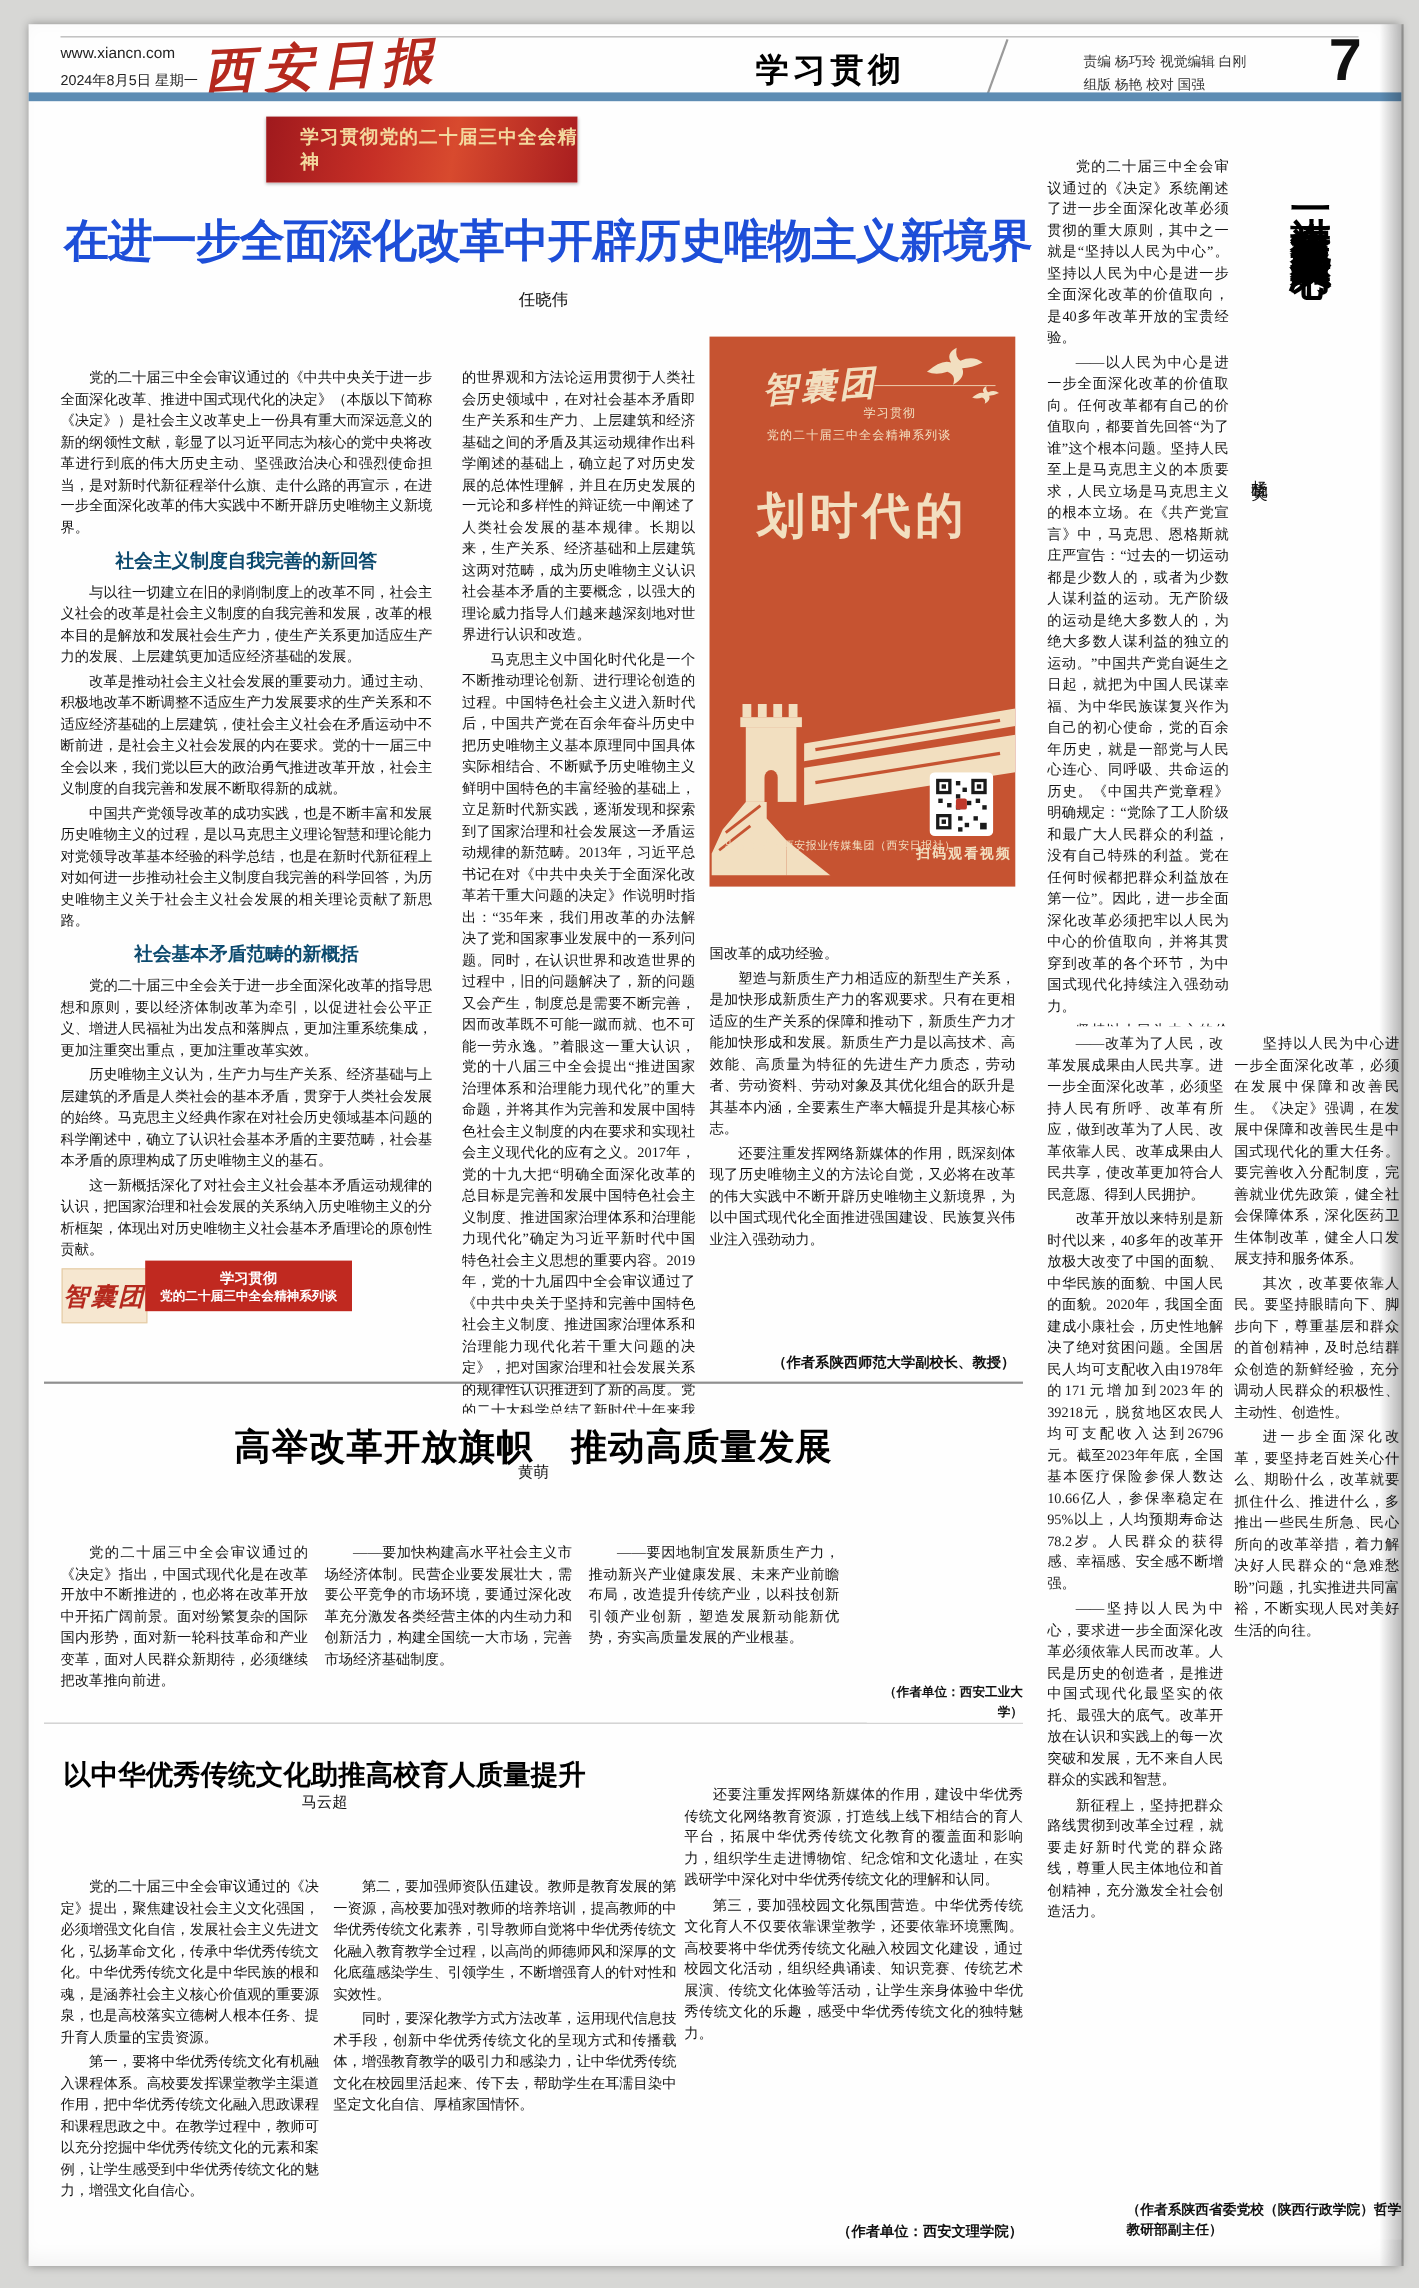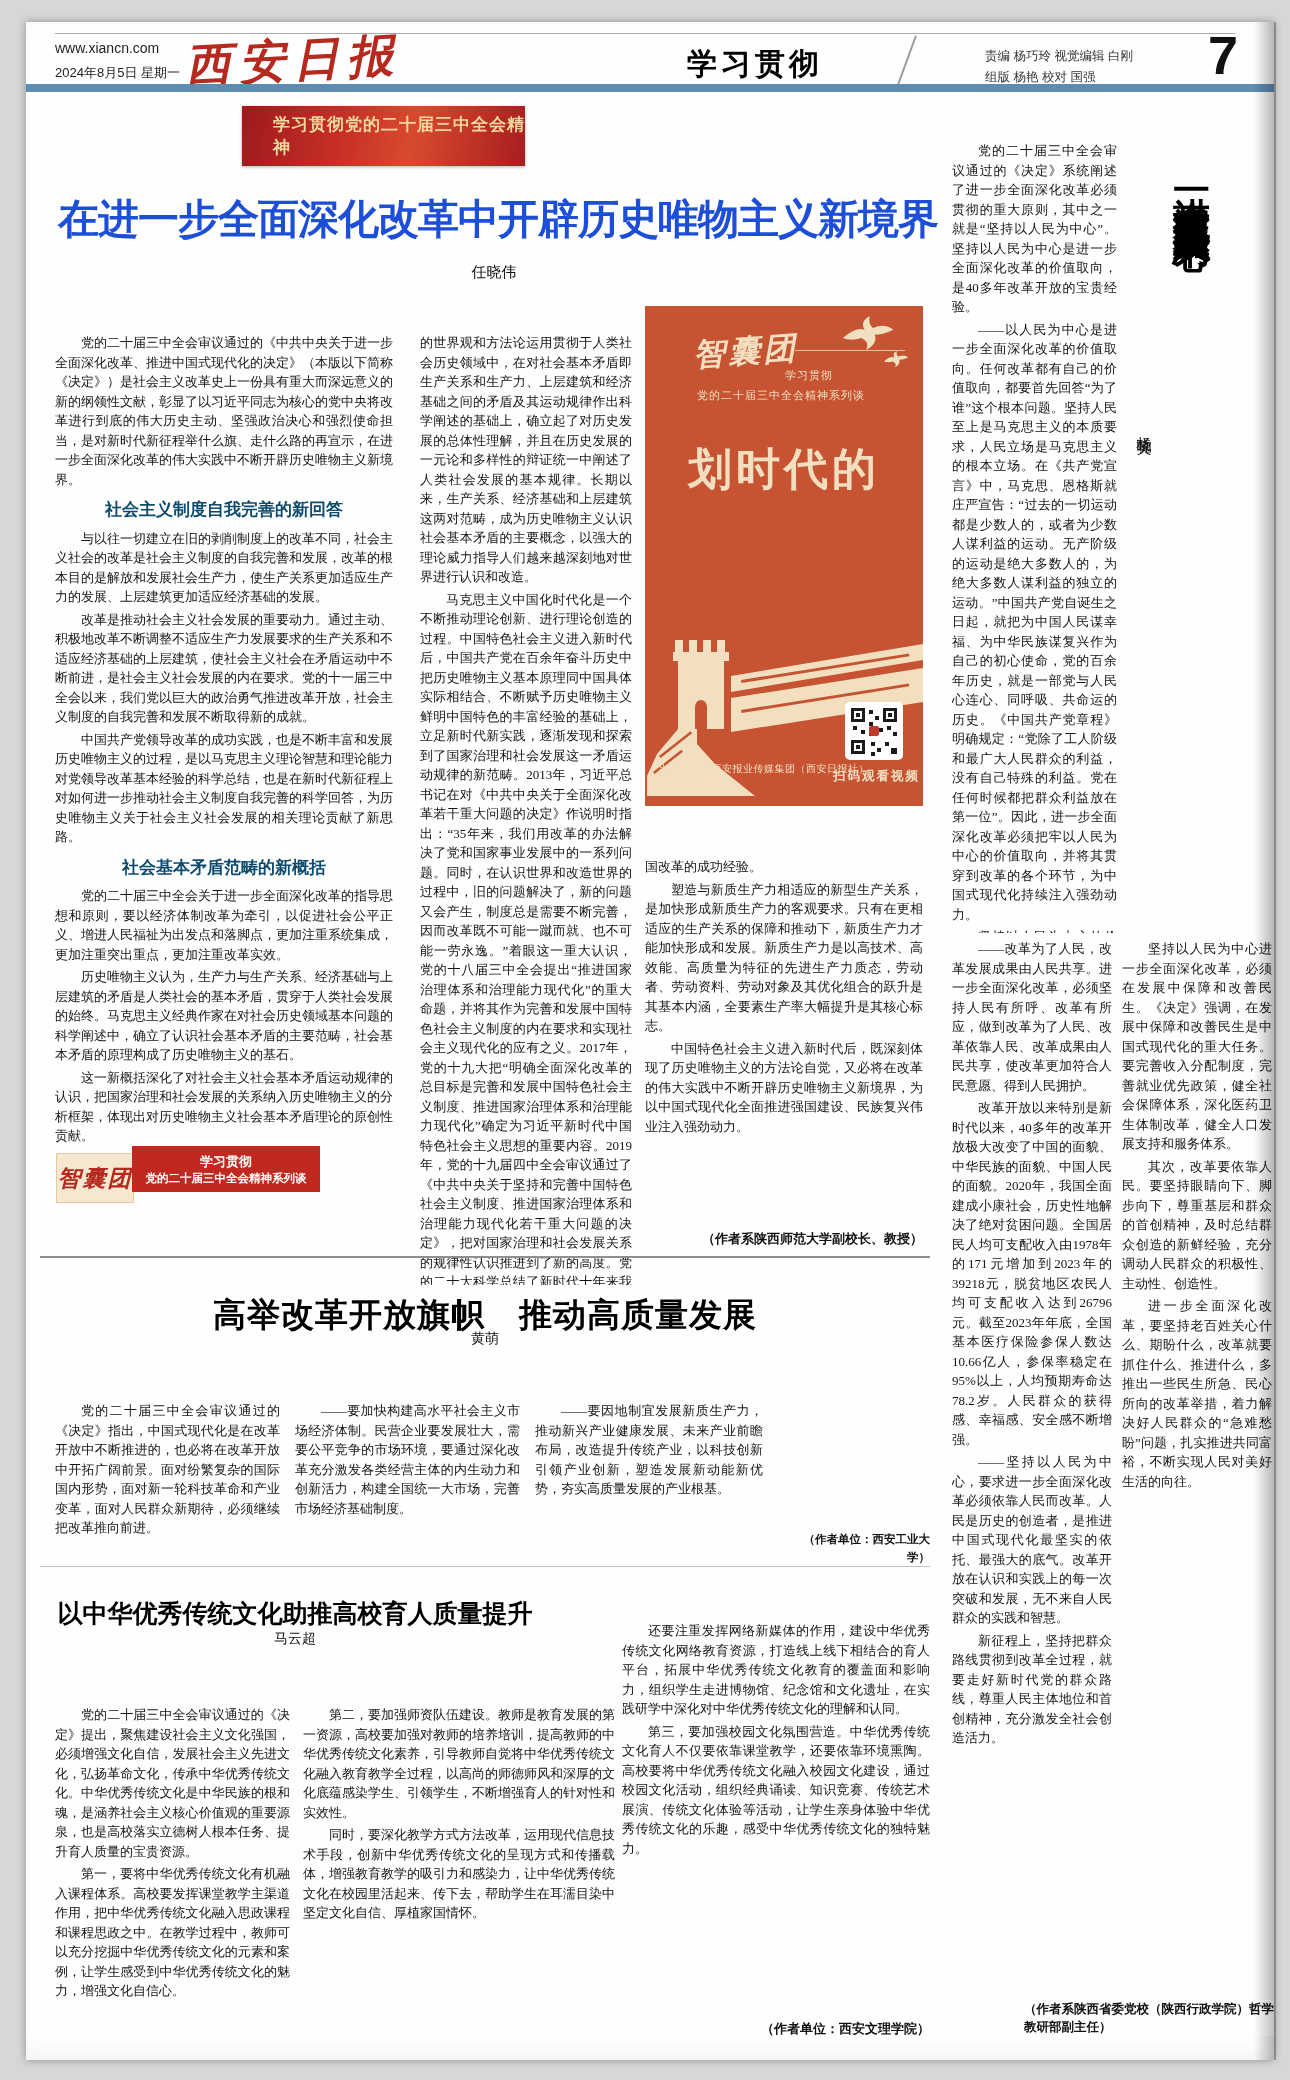--- a/index.html
+++ b/index.html
@@ -101,21 +101,21 @@
 
   <div class="abs col" style="left:420px;top:296px;width:212px;height:952px;">
     <p class="noindent">的世界观和方法论运用贯彻于人类社会历史领域中，在对社会基本矛盾即生产关系和生产力、上层建筑和经济基础之间的矛盾及其运动规律作出科学阐述的基础上，确立起了对历史发展的总体性理解，并且在历史发展的一元论和多样性的辩证统一中阐述了人类社会发展的基本规律。长期以来，生产关系、经济基础和上层建筑这两对范畴，成为历史唯物主义认识社会基本矛盾的主要概念，以强大的理论威力指导人们越来越深刻地对世界进行认识和改造。</p>
     <p>马克思主义中国化时代化是一个不断推动理论创新、进行理论创造的过程。中国特色社会主义进入新时代后，中国共产党在百余年奋斗历史中把历史唯物主义基本原理同中国具体实际相结合、不断赋予历史唯物主义鲜明中国特色的丰富经验的基础上，立足新时代新实践，逐渐发现和探索到了国家治理和社会发展这一矛盾运动规律的新范畴。2013年，习近平总书记在对《中共中央关于全面深化改革若干重大问题的决定》作说明时指出：“35年来，我们用改革的办法解决了党和国家事业发展中的一系列问题。同时，在认识世界和改造世界的过程中，旧的问题解决了，新的问题又会产生，制度总是需要不断完善，因而改革既不可能一蹴而就、也不可能一劳永逸。”着眼这一重大认识，党的十八届三中全会提出“推进国家治理体系和治理能力现代化”的重大命题，并将其作为完善和发展中国特色社会主义制度的内在要求和实现社会主义现代化的应有之义。2017年，党的十九大把“明确全面深化改革的总目标是完善和发展中国特色社会主义制度、推进国家治理体系和治理能力现代化”确定为习近平新时代中国特色社会主义思想的重要内容。2019年，党的十九届四中全会审议通过了《中共中央关于坚持和完善中国特色社会主义制度、推进国家治理体系和治理能力现代化若干重大问题的决定》，把对国家治理和社会发展关系的规律性认识推进到了新的高度。党的二十大科学总结了新时代十年来我们在国家治理体系和治理能力现代化方面取得的历史性成就，明确到2035年基本实现国家治理体系和治理能力现代化的总体目标。</p>
 
   </div>
 
   <div class="abs col" style="left:645px;top:820px;width:278px;height:408px;">
     <p class="noindent">国改革的成功经验。</p>
     <p>塑造与新质生产力相适应的新型生产关系，是加快形成新质生产力的客观要求。只有在更相适应的生产关系的保障和推动下，新质生产力才能加快形成和发展。新质生产力是以高技术、高效能、高质量为特征的先进生产力质态，劳动者、劳动资料、劳动对象及其优化组合的跃升是其基本内涵，全要素生产率大幅提升是其核心标志。</p>
-    <p>中国特色社会主义进入新时代后，既深刻体现了历史唯物主义的方法论自觉，又必将在改革的伟大实践中不断开辟历史唯物主义新境界，为以中国式现代化全面推进强国建设、民族复兴伟业注入强劲动力。</p>
+    <p>还要注重发挥网络新媒体的作用，既深刻体现了历史唯物主义的方法论自觉，又必将在改革的伟大实践中不断开辟历史唯物主义新境界，为以中国式现代化全面推进强国建设、民族复兴伟业注入强劲动力。</p>
   </div>
   <div class="abs attr" style="left:645px;top:1230px;width:278px;">（作者系陕西师范大学副校长、教授）</div>
 
   <div class="abs poster" style="left:645px;top:306px;width:278px;height:500px;">
     <div class="abs logo" style="left:48px;top:24px;">智囊团</div>
     <div class="abs thinline" style="left:150px;top:44px;width:110px;"></div>
     <div class="abs tag" style="left:140px;top:62px;">学习贯彻</div>
     <div class="abs tag" style="left:52px;top:82px;">党的二十届三中全会精神系列谈</div>
 
     <span class="abs" style="left:196px;top:8px;">

